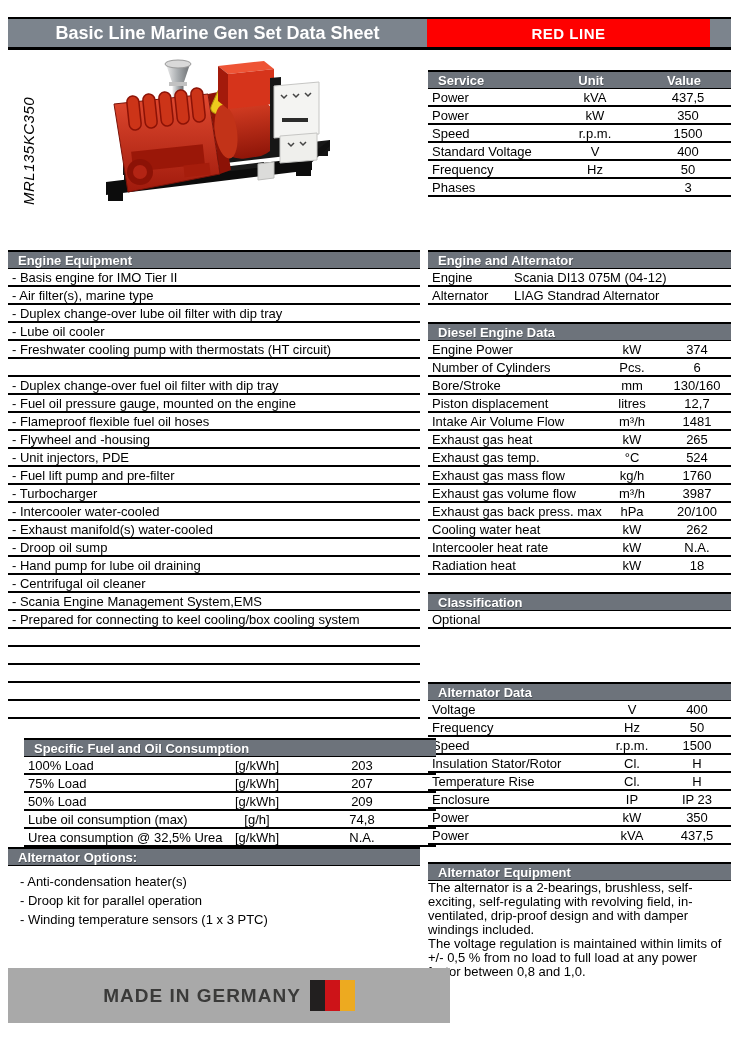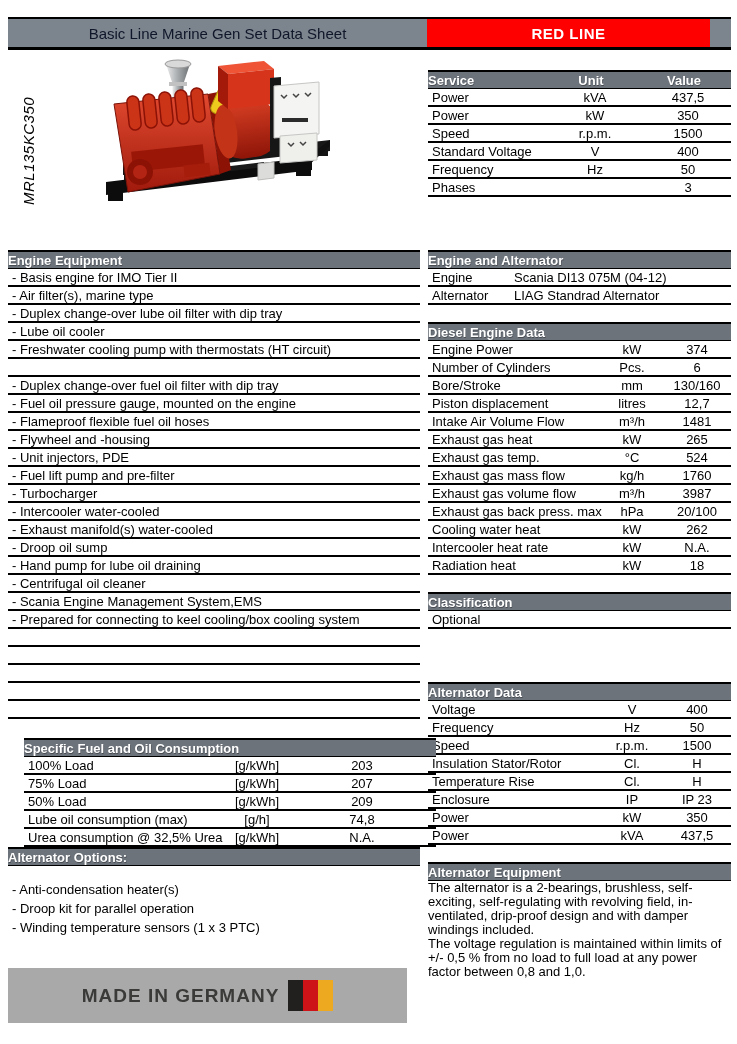--- a/index.html
+++ b/index.html
@@ -9,28 +9,28 @@
     overflow:hidden;
   }
   .abs{position:absolute;}
   
   .titlebar{
     left:8px;top:17px;width:723px;height:33px;display:flex;
     border-top:2px solid #000;border-bottom:3px solid #000;box-sizing:border-box;
     background:var(--bar_gray,#7c848d);
   }
   .titlebar-left{flex:1;display:flex;align-items:center;justify-content:center;
-    color:#0f172a;font-weight:normal;font-size:15px;}
+    color:#ffffff;font-weight:bold;font-size:18px;}
   .titlebar-red{width:283px;display:flex;align-items:center;justify-content:center;
     background:var(--accent_red,#fe0000);color:#fff;font-weight:bold;font-size:15px;letter-spacing:.5px;}
   .titlebar-rightpad{width:21px;}
   
   .sec{box-sizing:border-box;font-size:13px;}
   .sec-header{
-    box-sizing:border-box;height:19px;line-height:15px;padding:1px 4px 0 0;
+    box-sizing:border-box;height:19px;line-height:15px;padding:1px 4px 0 10px;
     background:var(--section_gray,#6d737b);color:#fff;font-weight:bold;font-size:13px;
     border-top:2px solid #000;border-bottom:1px solid #000;
     text-shadow:.5px .5px 0 rgba(40,44,50,.55);
     display:flex;white-space:nowrap;overflow:hidden;
   }
   .row{
     box-sizing:border-box;height:18px;line-height:15px;padding:1px 0 0 0;
     border-bottom:2px solid #000;display:flex;white-space:nowrap;
   }
   .row .l{flex:1;min-width:0;padding-left:4px;overflow:visible;}
@@ -54,21 +54,21 @@
   
   .paras{font-size:13px;line-height:14px;}
   .paras p{margin:0;}
   
   .model-label{
     left:20px;top:205px;transform-origin:0 0;transform:rotate(-90deg);
     font-size:15px;font-style:italic;letter-spacing:.5px;white-space:nowrap;width:150px;
   }
   
   .badge{
-    left:8px;top:968px;width:399px;height:55px;background:var(--badge_gray,#a9a9a9);
+    left:8px;top:968px;width:442px;height:55px;background:var(--badge_gray,#a9a9a9);
     display:flex;align-items:center;justify-content:center;gap:9px;
   }
   .badge-text{font-weight:bold;font-size:19px;letter-spacing:1px;color:#3a3a39;}
   .flag{display:flex;width:45px;height:31px;}
   .flag div{width:15px;height:31px;}
   .flag .b{background:var(--flag_black,#221f1f);}
   .flag .r{background:var(--flag_red,#cd1318);}
   .flag .g{background:var(--flag_gold,#edaa20);}
   .genset{left:88px;top:52px;}
 </style>
@@ -468,21 +468,21 @@
         <span class="u">[g/kWh]</span>
         <span class="v">N.A.</span>
       </div>
       </div>
   </div>
 
   <div class="abs sec" style="left:8px;top:847px;width:412px;">
     <div class="sec-header">
       <span class="l">Alternator Options:</span>
     </div>
-    <div style="padding-top:15px;">
+    <div style="padding-top:7px;margin-left:8px;">
         <div class="plainrow">- Anti-condensation heater(s)</div>
         <div class="plainrow">- Droop kit for parallel operation</div>
         <div class="plainrow">- Winding temperature sensors (1 x 3 PTC)</div>
       </div>
   </div>
 
   <div class="abs badge">
     <span class="badge-text">MADE IN GERMANY</span>
     <span class="flag">
       <div class="b"></div>

